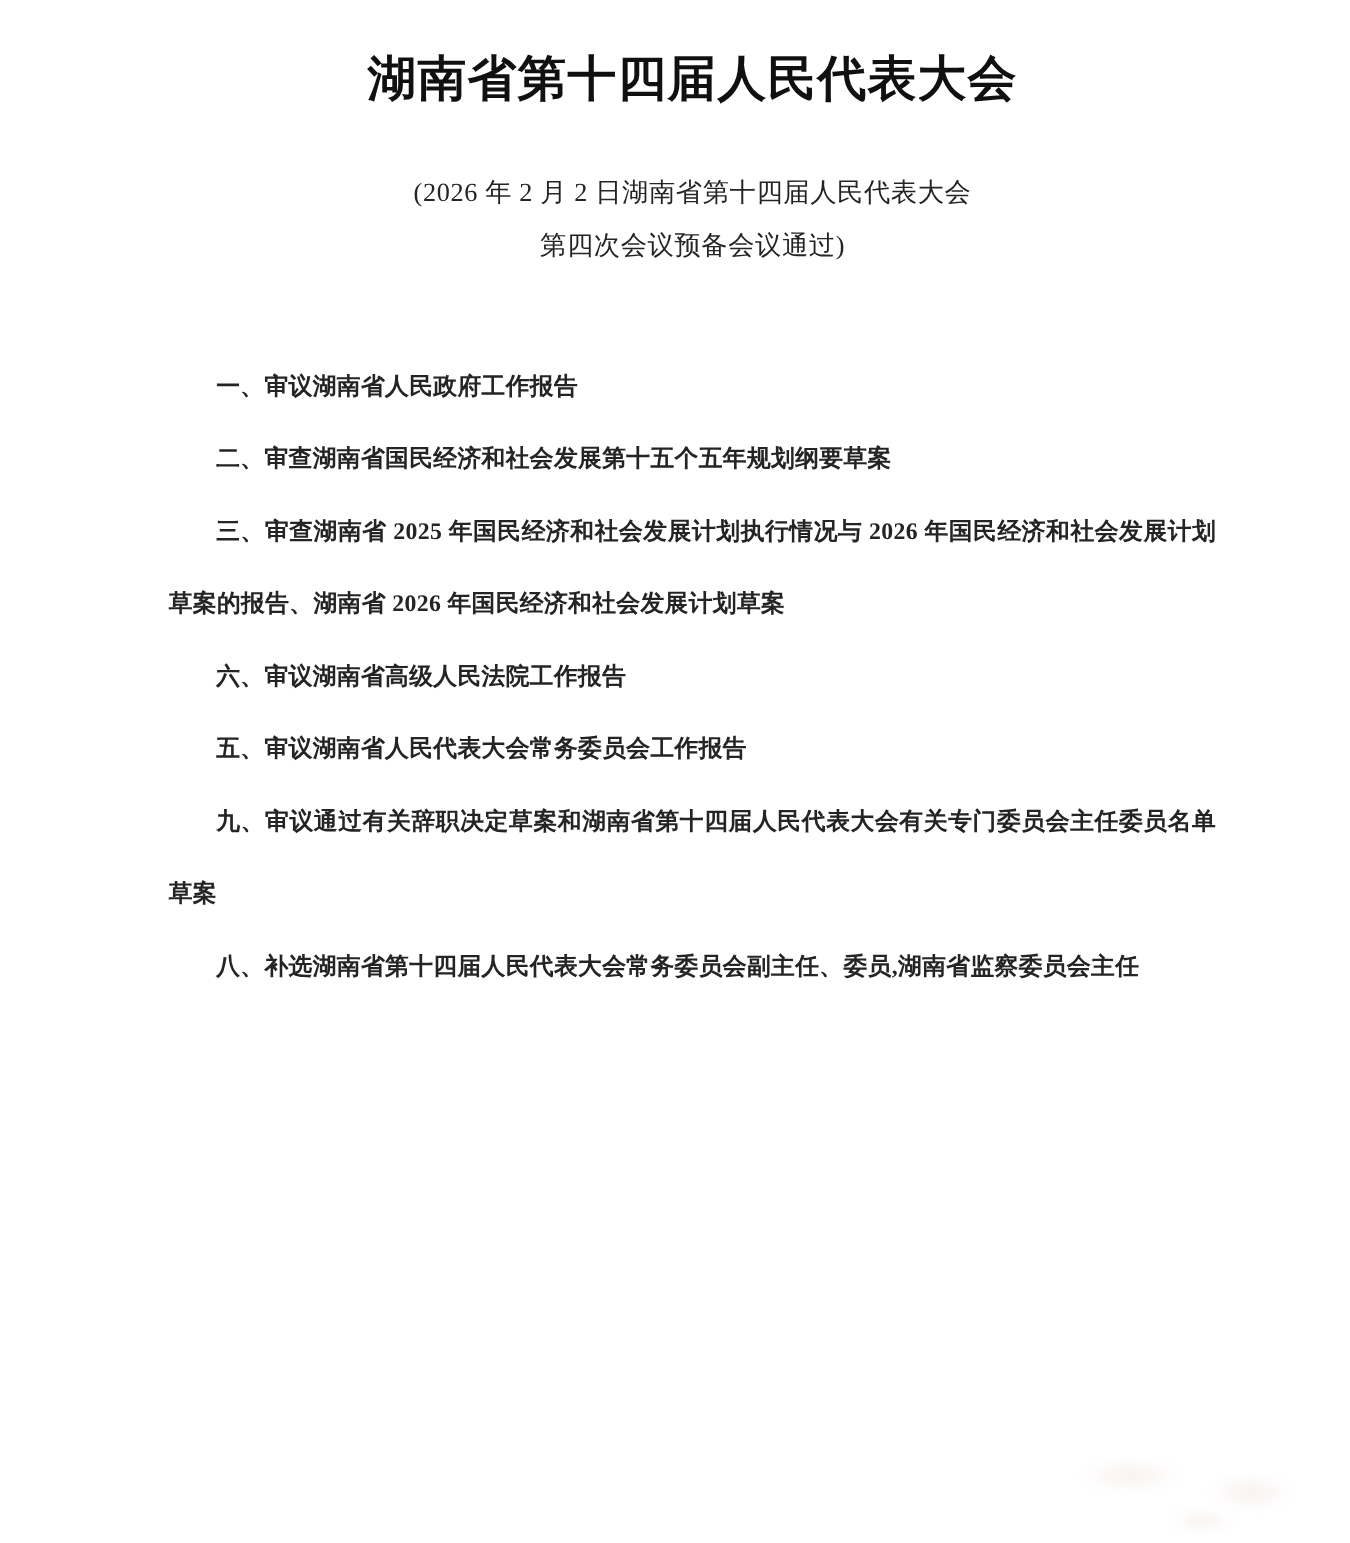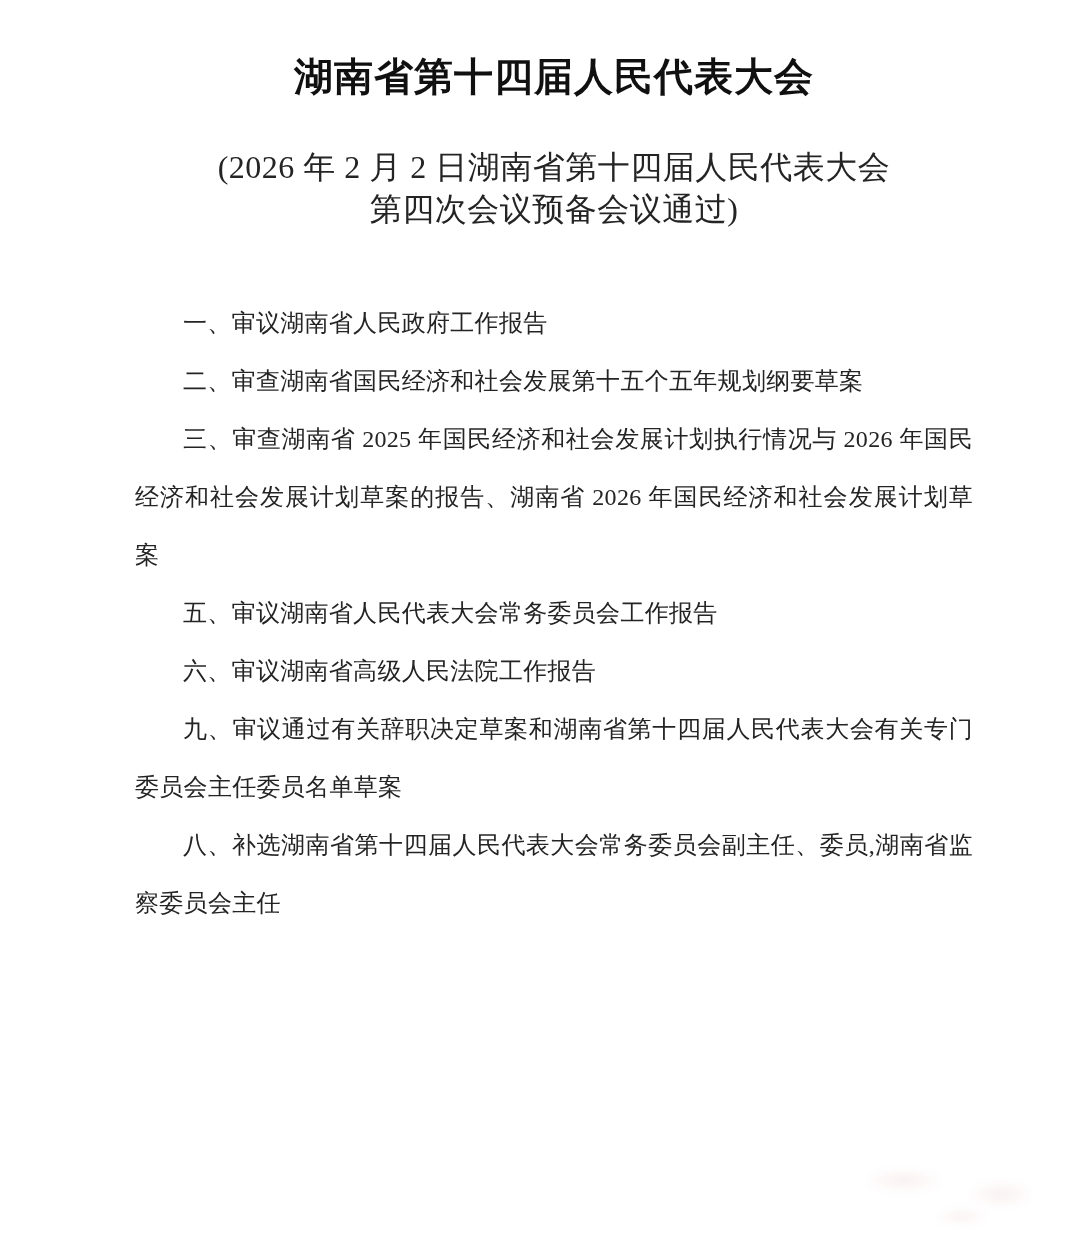--- a/index.html
+++ b/index.html
@@ -13,51 +13,52 @@
     height: 1234px;
     margin: 0 auto;
     background: var(--page-background, #ffffff);
     overflow: hidden;
     font-family: "Liberation Serif", "DejaVu Serif", serif;
   }
   .content {
     padding: 37px 107px 0 135px;
   }
   .doc-title {
-    margin: 13px;
+    margin: 0;
     text-align: center;
     font-size: 39px;
     line-height: 54px;
     font-weight: 700;
     letter-spacing: 1px;
     color: var(--title-text, #111111);
   }
   .doc-title .title-line { display: block; }
   .doc-subtitle {
     margin: 42px 0 0 0;
     text-align: center;
-    font-size: 32px;
+    font-size: 21px;
     line-height: 42px;
     font-weight: 400;
     letter-spacing: 0.5px;
     color: var(--text, #222222);
   }
   .doc-subtitle .subtitle-line { display: block; }
   .agenda {
     margin-top: 64px;
   }
   .agenda p {
     margin: 0;
-    font-size: 24px;
+    font-size: 19px;
     line-height: 58px;
     letter-spacing: 0.3px;
     text-align: justify;
     text-justify: inter-ideograph;
     text-indent: 2em;
     color: var(--text, #222222);
+    font-weight: bold;
   }
   .stamp-smudge {
     position: absolute;
     left: 835px;
     top: 1140px;
     width: 230px;
     height: 90px;
     pointer-events: none;
     opacity: 0.35;
     filter: blur(4px);
@@ -79,22 +80,22 @@
 
     <div class="doc-subtitle">
       <span class="subtitle-line">(2026 年 2 月 2 日湖南省第十四届人民代表大会</span>
       <span class="subtitle-line">第四次会议预备会议通过)</span>
     </div>
 
     <div class="agenda">
       <p>一、审议湖南省人民政府工作报告</p>
       <p>二、审查湖南省国民经济和社会发展第十五个五年规划纲要草案</p>
       <p>三、审查湖南省 2025 年国民经济和社会发展计划执行情况与 2026 年国民经济和社会发展计划草案的报告、湖南省 2026 年国民经济和社会发展计划草案</p>
+      <p>六、审议湖南省高级人民法院工作报告</p>
       <p>五、审议湖南省人民代表大会常务委员会工作报告</p>
-      <p>六、审议湖南省高级人民法院工作报告</p>
       <p>九、审议通过有关辞职决定草案和湖南省第十四届人民代表大会有关专门委员会主任委员名单草案</p>
       <p>八、补选湖南省第十四届人民代表大会常务委员会副主任、委员,湖南省监察委员会主任</p>
     </div>
 
   </div>
 
   <div class="stamp-smudge"></div>
 </div>
 
 </body></html>

